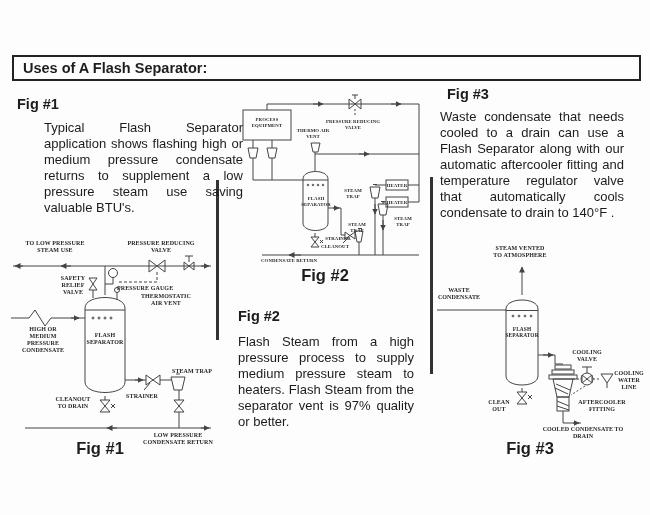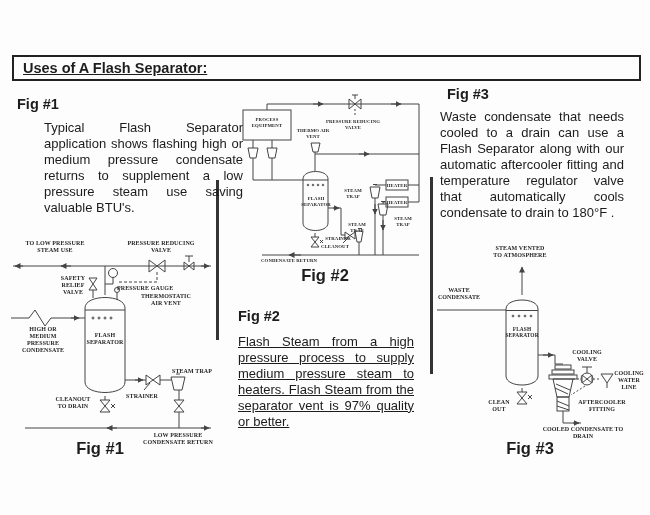--- a/index.html
+++ b/index.html
@@ -9,21 +9,21 @@
     font-family:"Liberation Sans",sans-serif;
   }
   .abs{position:absolute;}
   
   .title-box{
     left:12px;top:55px;width:616px;height:22px;
     border:2px solid #222;background:#fdfdfd;
     display:flex;align-items:center;padding-left:9px;
   }
   .title-box .t{
-    font-weight:bold;font-size:14.5px;text-decoration:underline;
+    font-weight:bold;font-size:14.5px;
   }
   
   .fig-heading{font-weight:bold;font-size:14.5px;}
   .fig-body{
     font-size:13px;line-height:1.23;text-align:justify;
     color:#1c1c1c;
   }
   .fig-caption{
     font-weight:bold;font-size:16.5px;text-align:center;
   }
@@ -231,24 +231,24 @@
   <div class="lbl xs" style="left:153px;top:107.5px;width:22px;">HEATER</div>
   <div class="lbl xs" style="left:105px;top:96px;width:30px;">STEAM TRAP</div>
   <div class="lbl xs" style="left:155px;top:124px;width:30px;">STEAM TRAP</div>
   <div class="lbl xs" style="left:108px;top:130px;width:32px;">STEAM TRAP</div>
   <div class="lbl xs" style="left:92px;top:144px;width:26px;">STRAINER</div>
   <div class="lbl xs" style="left:87px;top:152px;width:30px;">CLEANOUT</div>
   <div class="lbl xs left" style="left:28px;top:166px;width:70px;">CONDENSATE RETURN</div>
 </div>
 <div class="abs fig-caption" style="left:290px;top:266px;width:70px;">Fig #2</div>
 <div class="abs fig-heading" style="left:238px;top:308px;">Fig #2</div>
-<div class="abs fig-body" style="left:238px;top:334px;width:176px;text-decoration:underline;">Flash Steam from a high pressure process to supply medium pressure steam to heaters. Flash Steam from the separator vent is 97% quality or better.</div>
+<div class="abs fig-body" style="left:238px;top:334px;width:176px;">Flash Steam from a high pressure process to supply medium pressure steam to heaters. Flash Steam from the separator vent is 97% quality or better.</div>
 
 <div class="abs fig-heading" style="left:447px;top:86px;">Fig #3</div>
-<div class="abs fig-body" style="left:440px;top:109px;width:184px;">Waste condensate that needs cooled to a drain can use a Flash Separator along with our automatic aftercooler fitting and  temperature regulator valve that automatically cools condensate to drain to 180°F .</div>
+<div class="abs fig-body" style="left:440px;top:109px;width:184px;">Waste condensate that needs cooled to a drain can use a Flash Separator along with our automatic aftercooler fitting and  temperature regulator valve that automatically cools condensate to drain to 140°F .</div>
 
 <div class="diagram" style="left:435px;top:243px;width:210px;height:200px;">
   <svg width="210" height="200" viewBox="0 0 210 200">
     <g stroke="#444" fill="none" stroke-width="1">
       <g>
         <path d="M87,52 V24" marker-end="url(#ah)"></path>
       </g>
       <g>
         <path d="M2,67 H71"></path>
       </g>

